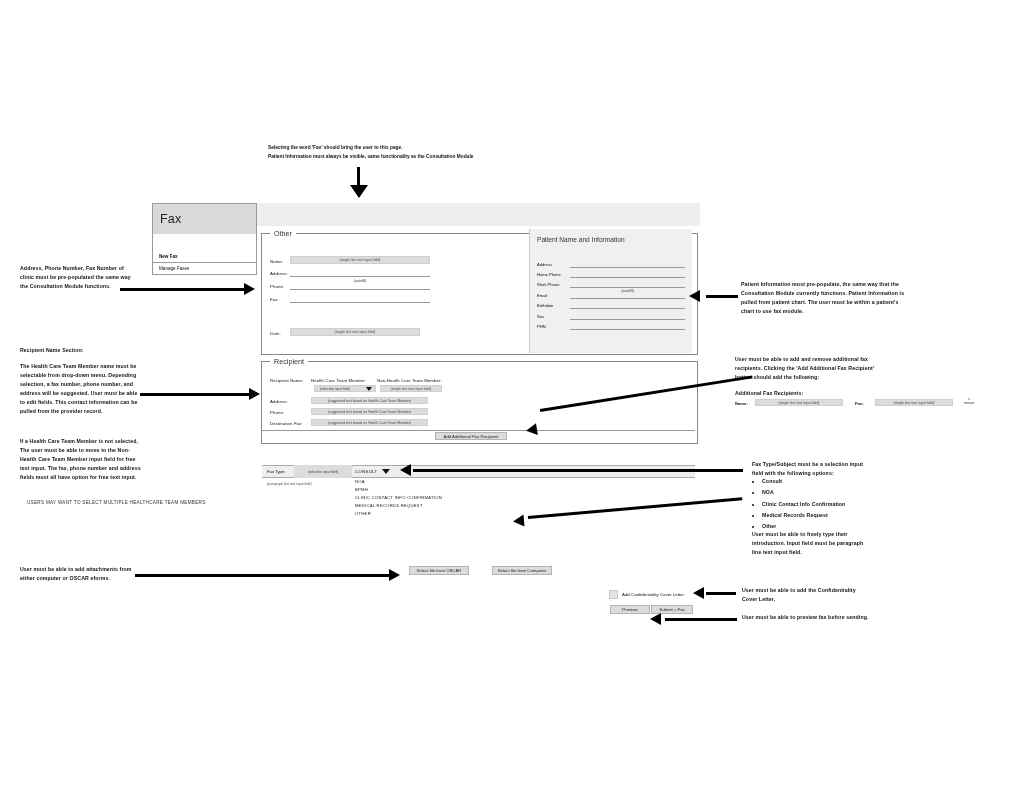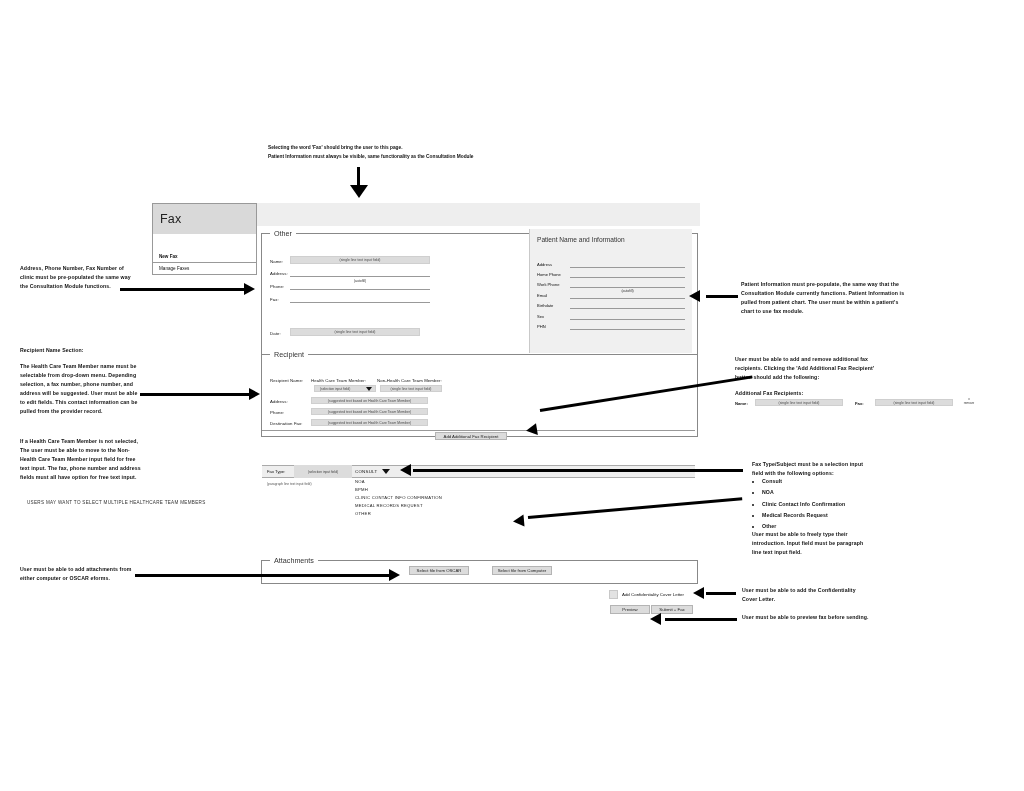--- a/index.html
+++ b/index.html
@@ -144,21 +144,21 @@
 
       <div class="lbl-sm" style="left:280px;top:77px;">Birthdate</div>
       <div class="underline" style="left:313px;top:82px;width:115px;"></div>
 
       <div class="lbl-sm" style="left:280px;top:88px;">Sex</div>
       <div class="underline" style="left:313px;top:93px;width:115px;"></div>
 
       <div class="lbl-sm" style="left:280px;top:98px;">PHN</div>
       <div class="underline" style="left:313px;top:103px;width:115px;"></div>
 
-      <fieldset class="fs" style="left:4px;top:124px;width:435px;height:85px;">
+      <fieldset class="fs" style="left:4px;top:131px;width:435px;height:85px;">
         <legend>Recipient</legend>
       </fieldset>
 
       <div class="lbl" style="left:13px;top:152px;">Recipient Name:</div>
       <div class="lbl" style="left:54px;top:152px;">Health Care Team Member:</div>
       <div class="lbl" style="left:120px;top:152px;">Non-Health Care Team Member:</div>
 
       <div class="sel" style="left:57px;top:159px;width:62px;height:7px;">
         <span>(selection input field)</span>
         <span class="caret"></span>
@@ -185,23 +185,20 @@
       <div class="ft-caret" style="left:125px;top:243px;"></div>
 
       <div class="opt" style="left:98px;top:253px;">NOA</div>
       <div class="opt" style="left:98px;top:261px;">BPMH</div>
       <div class="opt" style="left:98px;top:269px;">CLINIC CONTACT INFO CONFIRMATION</div>
       <div class="opt" style="left:98px;top:277px;">MEDICAL RECORDS REQUEST</div>
       <div class="opt" style="left:98px;top:285px;">OTHER</div>
 
       <div class="para-hint" style="left:10px;top:256px;">(paragraph line text input field)</div>
 
-      <fieldset class="fs" style="left:4px;top:330px;width:435px;height:26px;">
-        <legend>Attachments</legend>
-      </fieldset>
       <div class="btn" style="left:152px;top:340px;width:60px;height:9px;">Select file from OSCAR</div>
       <div class="btn" style="left:235px;top:340px;width:60px;height:9px;">Select file from Computer</div>
 
       <div class="chk" style="left:352px;top:364px;"></div>
       <div class="chk-lab" style="left:365px;top:366px;">Add Confidentiality Cover Letter</div>
 
       <div class="btn" style="left:353px;top:379px;width:40px;height:9px;">Preview</div>
       <div class="btn" style="left:394px;top:379px;width:42px;height:9px;">Submit + Fax</div>
     </div>
   </div>

